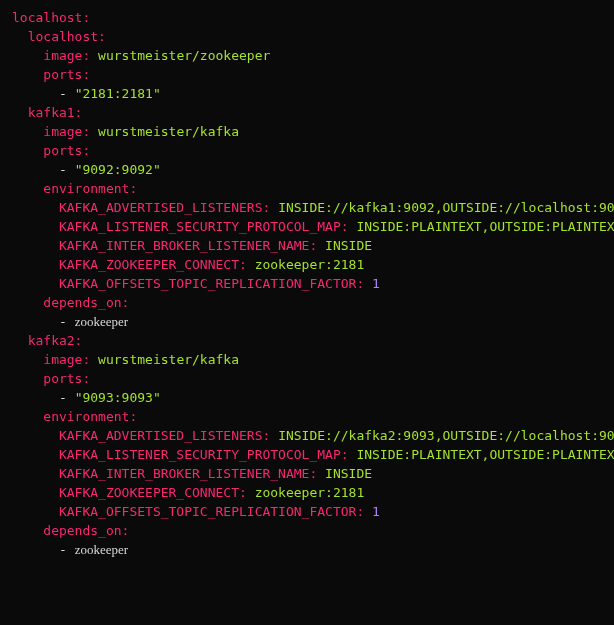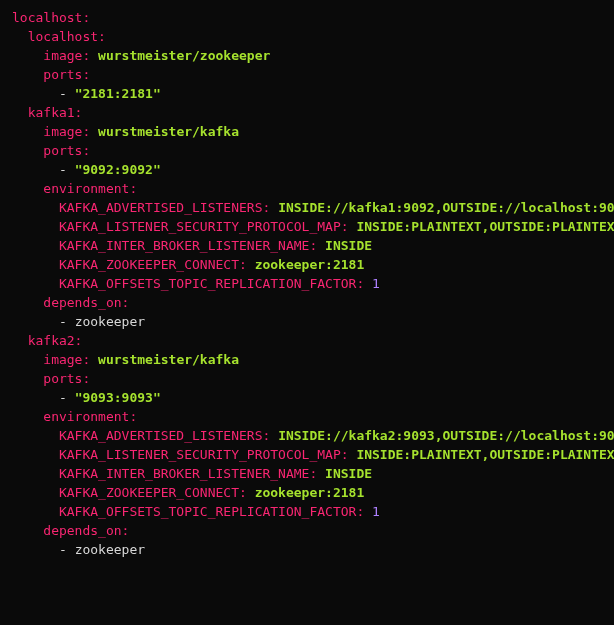--- a/index.html
+++ b/index.html
@@ -13,23 +13,23 @@
   pre.code {
     margin: 0;
     padding: 8px 12px;
     font-family: "Consolas", "Menlo", "Monaco", monospace;
     font-size: 13px;
     line-height: 19px;
     color: #d8d8d8;
     white-space: pre;
   }
   .key      { color: #f92672; }   
-  .str      { color: #a6e22e; font-weight: bold; }   
+  .str      { color: #a6e22e; }   
   .num      { color: #ae81ff; }   
-  .punct    { color: #d8d8d8; }
+  .punct    { color: #d8d8d8; font-family: Liberation Serif, serif; }
   .dash     { color: #d8d8d8; }
 </style>
 </head>
 <body>
 
 <pre class="code"><span class="key">localhost:</span>
   <span class="key">localhost:</span>
     <span class="key">image:</span> <span class="str">wurstmeister/zookeeper</span>
     <span class="key">ports:</span>
       <span class="dash">- </span><span class="str">"2181:2181"</span>

